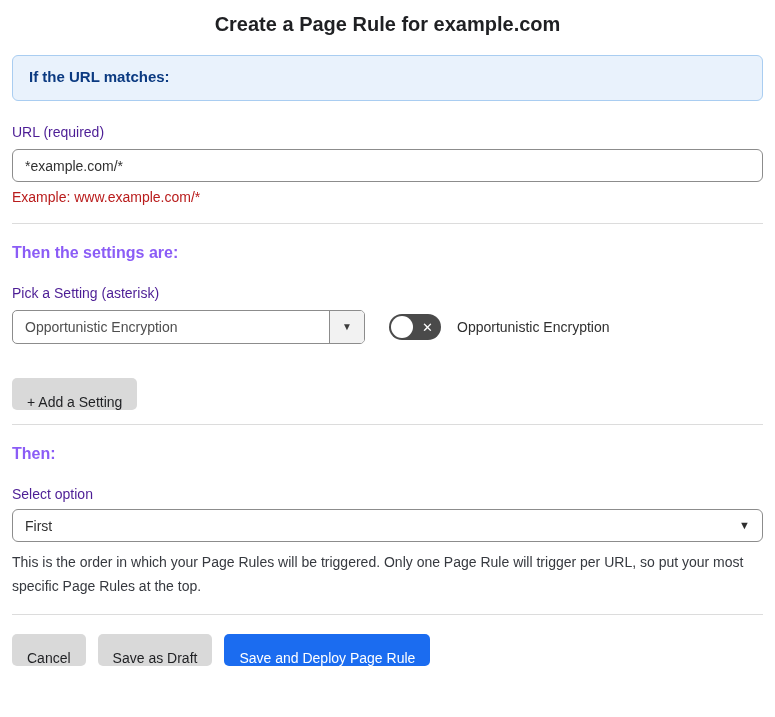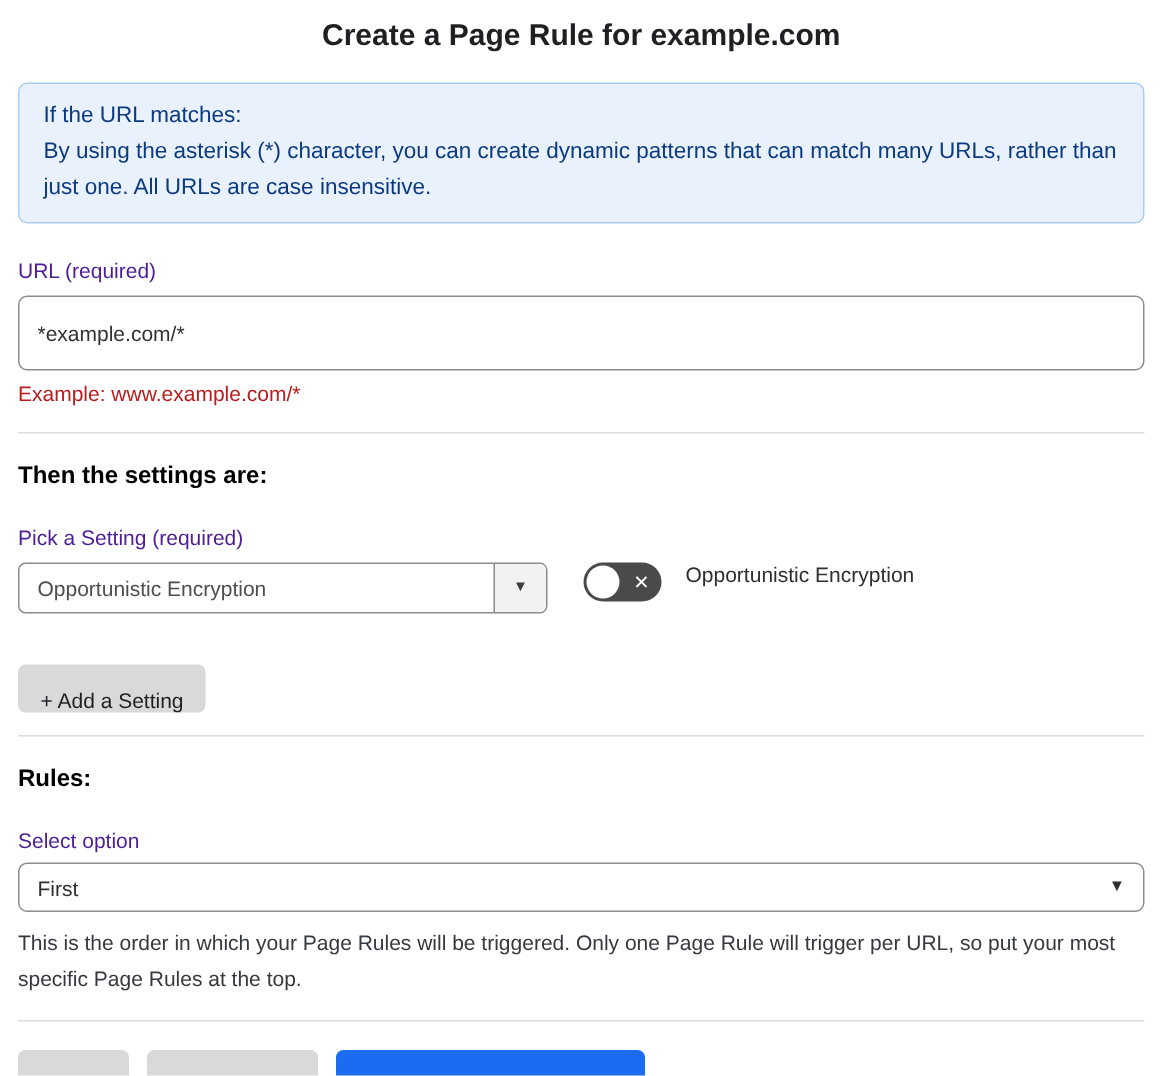--- a/index.html
+++ b/index.html
@@ -22,35 +22,35 @@
   .info-box {
     margin-top: 19px;
     background: #e9f2fc;
     border: 1px solid #a9cdf1;
     border-radius: 6px;
     padding: 9px 16px 11px 16px;
     color: #0b3a81;
     font-size: 15px;
     line-height: 24px;
   }
-  .info-box .info-heading { font-weight: 400; }
+  .info-box .info-heading { font-weight: 700; }
   .info-box a {
     color: #1e5fc2;
     text-decoration: underline;
     cursor: pointer;
   }
   .field-label {
     font-size: 14px;
     color: #4c1d95;
     margin-top: 23px;
   }
   .text-input {
     margin-top: 9px;
     width: 100%;
-    height: 50px;
+    height: 33px;
     border: 1px solid #8c8c8c;
     border-radius: 6px;
     padding: 0 12px;
     font-size: 14px;
     font-family: "Liberation Sans", sans-serif;
     color: #313131;
     background: #fff;
     outline: none;
   }
   .hint-text {
@@ -60,25 +60,26 @@
   }
   .divider {
     border: none;
     border-top: 1px solid #dcdcdc;
     margin-top: 18px;
   }
   .section-heading {
     margin-top: 20px;
     font-size: 16px;
     font-weight: 700;
-    color: #000000;
+    color: #8b5cf6;
   }
   .setting-row {
     margin-top: 9px;
     display: flex;
+    align-items: center;
   }
   .dropdown {
     width: 353px;
     height: 34px;
     border: 1px solid #8c8c8c;
     border-radius: 5px;
     background: #ffffff;
     display: flex;
     align-items: stretch;
     cursor: pointer;
@@ -190,52 +191,51 @@
 </style>
 </head>
 <body>
 
 
 
 <h1 class="page-title">Create a Page Rule for example.com</h1>
 
 <div class="info-box">
   <div class="info-heading">If the URL matches:</div>
-  <div class="info-body">By using the asterisk (*) character, you can create dynamic patterns that can match many URLs, rather than just one. All URLs are case insensitive.</div>
 </div>
 
 <div class="field-label">URL (required)</div>
 <input class="text-input" type="text" value="*example.com/*" style="">
 <div class="hint-text">Example: www.example.com/*</div>
 
 <hr class="divider">
 
 <div class="section-heading">Then the settings are:</div>
 
-<div class="field-label">Pick a Setting (required)</div>
+<div class="field-label">Pick a Setting (asterisk)</div>
 
 <div class="setting-row">
   <div class="dropdown">
     <div class="dropdown-value">Opportunistic Encryption</div>
     <div class="dropdown-arrow-seg">
       <span class="caret">▼</span>
     </div>
   </div>
   <div class="toggle" role="switch" aria-checked="false">
     <span class="toggle-knob"></span>
     <span class="toggle-x">✕</span>
   </div>
   <div class="toggle-caption">Opportunistic Encryption</div>
 </div>
 
 <button class="btn btn-add">+ Add a Setting</button>
 
 <hr class="divider divider-after-add">
 
-<div class="section-heading">Rules:</div>
+<div class="section-heading">Then:</div>
 
 <div class="field-label">Select option</div>
 
 <div class="full-select">
   <span class="select-value">First</span>
   <span class="caret">▼</span>
 </div>
 
 <div class="help-text">This is the order in which your Page Rules will be triggered. Only one Page Rule will trigger per URL, so put your most specific Page Rules at the top.</div>
 

